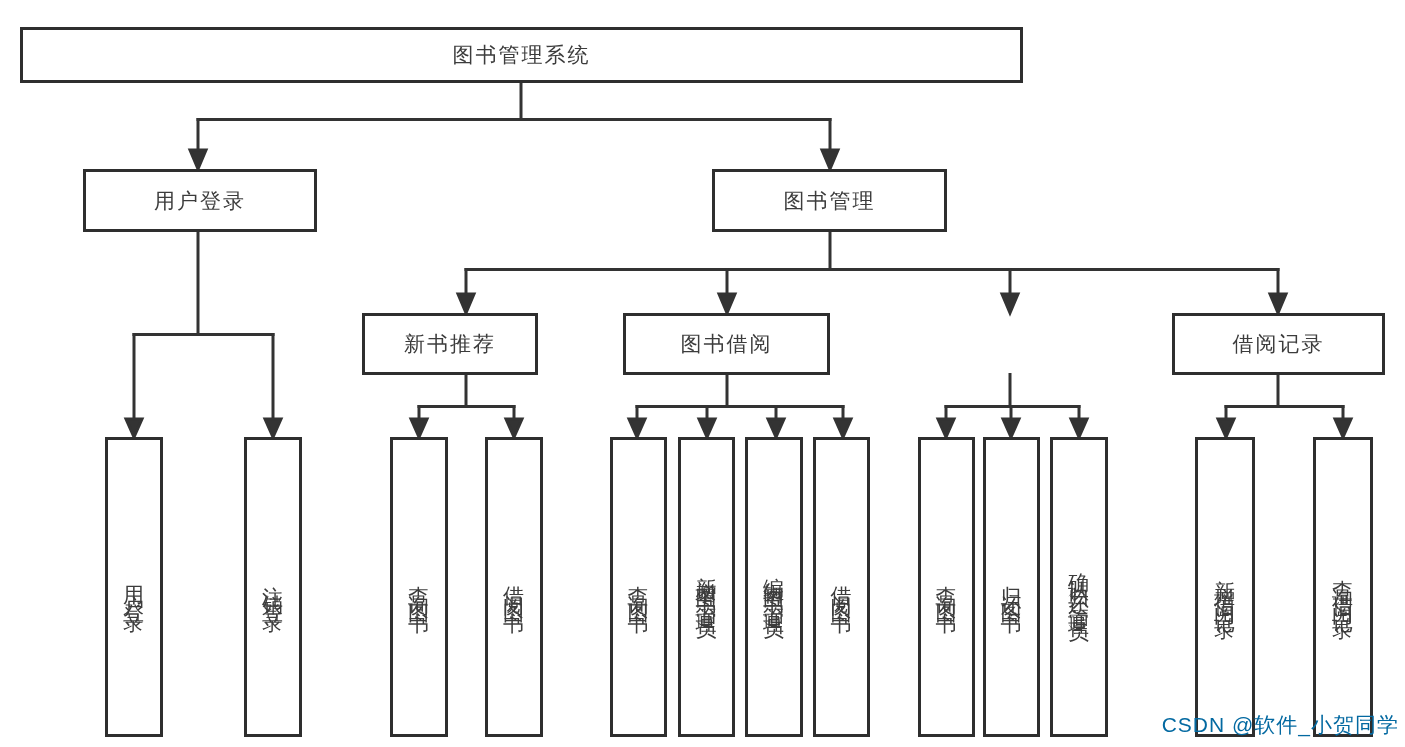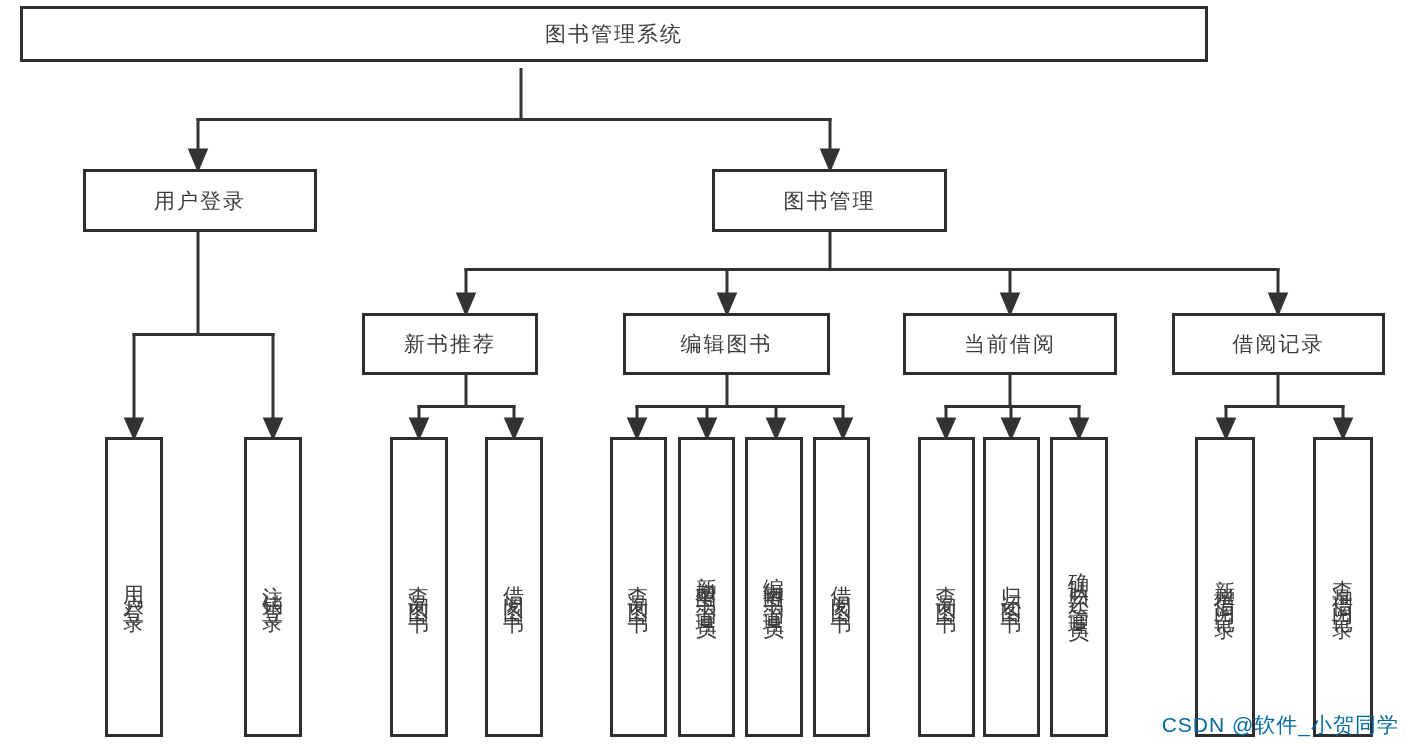--- a/index.html
+++ b/index.html
@@ -23,21 +23,21 @@
     z-index:2;
   }
   .leaf{
     writing-mode:vertical-rl;
     letter-spacing:9px;
     line-height:1;
     text-align:center;
   }
   .leaf span{display:inline-block;}
   
-  .n-root{left:20px;top:6px;width:1188px;height:56px;align-items:center;}
+  .n-root{left:20px;top:27px;width:1003px;height:56px;align-items:center;}
   
   .n-user-login{left:83px;top:169px;width:234px;height:63px;}
   .n-book-mgmt{left:712px;top:169px;width:235px;height:63px;}
   
   .n-new-book{left:362px;top:313px;width:176px;height:62px;}
   .n-book-borrow{left:623px;top:313px;width:207px;height:62px;}
   .n-current-borrow{left:903px;top:313px;width:214px;height:62px;}
   .n-borrow-record{left:1172px;top:313px;width:213px;height:62px;}
   
   .lf{top:437px;height:300px;}
@@ -139,24 +139,21 @@
     <span>用户登录</span>
   </div>
   <div class="node n-book-mgmt">
     <span>图书管理</span>
   </div>
 
   <div class="node n-new-book">
     <span>新书推荐</span>
   </div>
   <div class="node n-book-borrow">
-    <span>编辑图书</span>
-  </div>
-  <div class="node n-current-borrow">
-    <span>当前借阅</span>
+    <span>图书借阅</span>
   </div>
   <div class="node n-borrow-record">
     <span>借阅记录</span>
   </div>
 
   <div class="node leaf lf lf-1a">
     <span>用户登录</span>
   </div>
   <div class="node leaf lf lf-1b">
     <span>注销登录</span>

